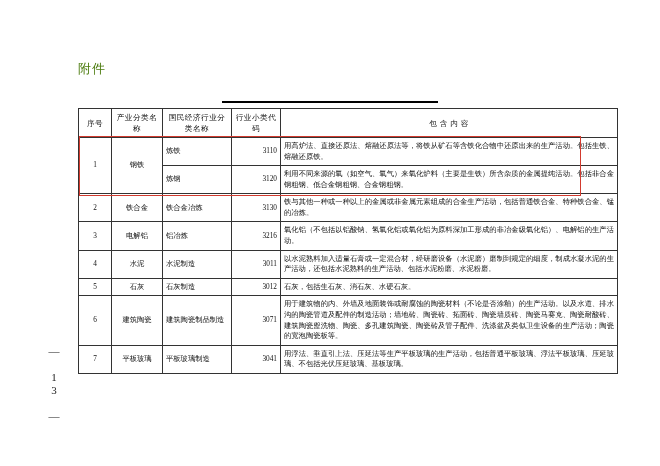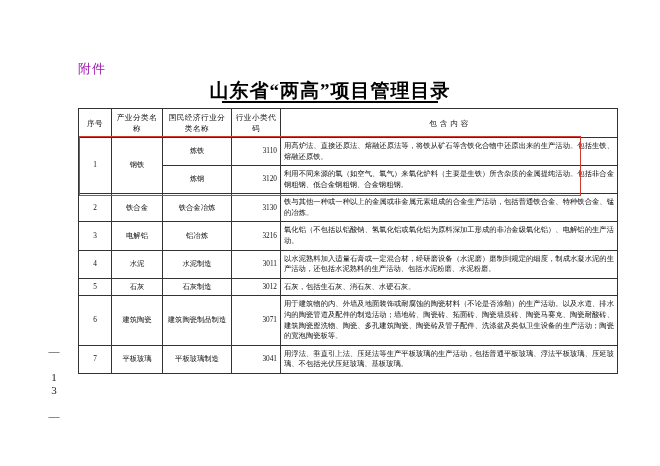--- a/index.html
+++ b/index.html
@@ -19,21 +19,21 @@
     position: relative;
     width: 660px;
     height: 466px;
   }
   .attach-label {
     position: absolute;
     left: 78px;
     top: 60px;
     font-size: 13px;
     letter-spacing: 1px;
-    color: #a21caf;
+    color: #4d7c0f;
     font-family: "Liberation Serif", "DejaVu Serif", serif;
   }
   .doc-title {
     position: absolute;
     left: 0;
     right: 0;
     top: 78px;
     text-align: center;
     font-size: 19px;
     font-weight: bold;
@@ -68,21 +68,21 @@
     color: #111;
   }
   table.catalog th {
     text-align: center;
     font-weight: normal;
     font-size: 7.6px;
     letter-spacing: 0.5px;
   }
   .col-seq { width: 26px; text-align: center; }
   .col-ind { width: 44px; text-align: center; margin-left: 20px; }
-  .col-cls { width: 62px; text-align: center; }
+  .col-cls { width: 62px; }
   .col-code { width: 42px; text-align: right; }
   .col-desc { width: 330px; text-align: justify; margin-left: 16px; }
   .hdr-content { letter-spacing: 3px; }
   .desc {
     text-align: justify;
     text-justify: inter-ideograph;
     padding-left: 5px;
     padding-right: 5px;
   }
   .redbox {
@@ -107,21 +107,20 @@
     font-family: "Liberation Serif", "DejaVu Serif", serif;
   }
 </style>
 </head>
 <body>
 
 <div class="page">
 
   <div class="attach-label">附件</div>
 
-  <div class="doc-title">山东省“两高”项目管理目录</div>
   <div class="title-underline"></div>
 
   <table class="catalog">
     <thead>
       <tr>
         <th class="col-seq">序号</th>
         <th class="col-ind">产业分类名称</th>
         <th class="col-cls">国民经济行业分类名称</th>
         <th class="col-code">行业小类代码</th>
         <th class="col-desc hdr-content">包 含 内 容</th>

